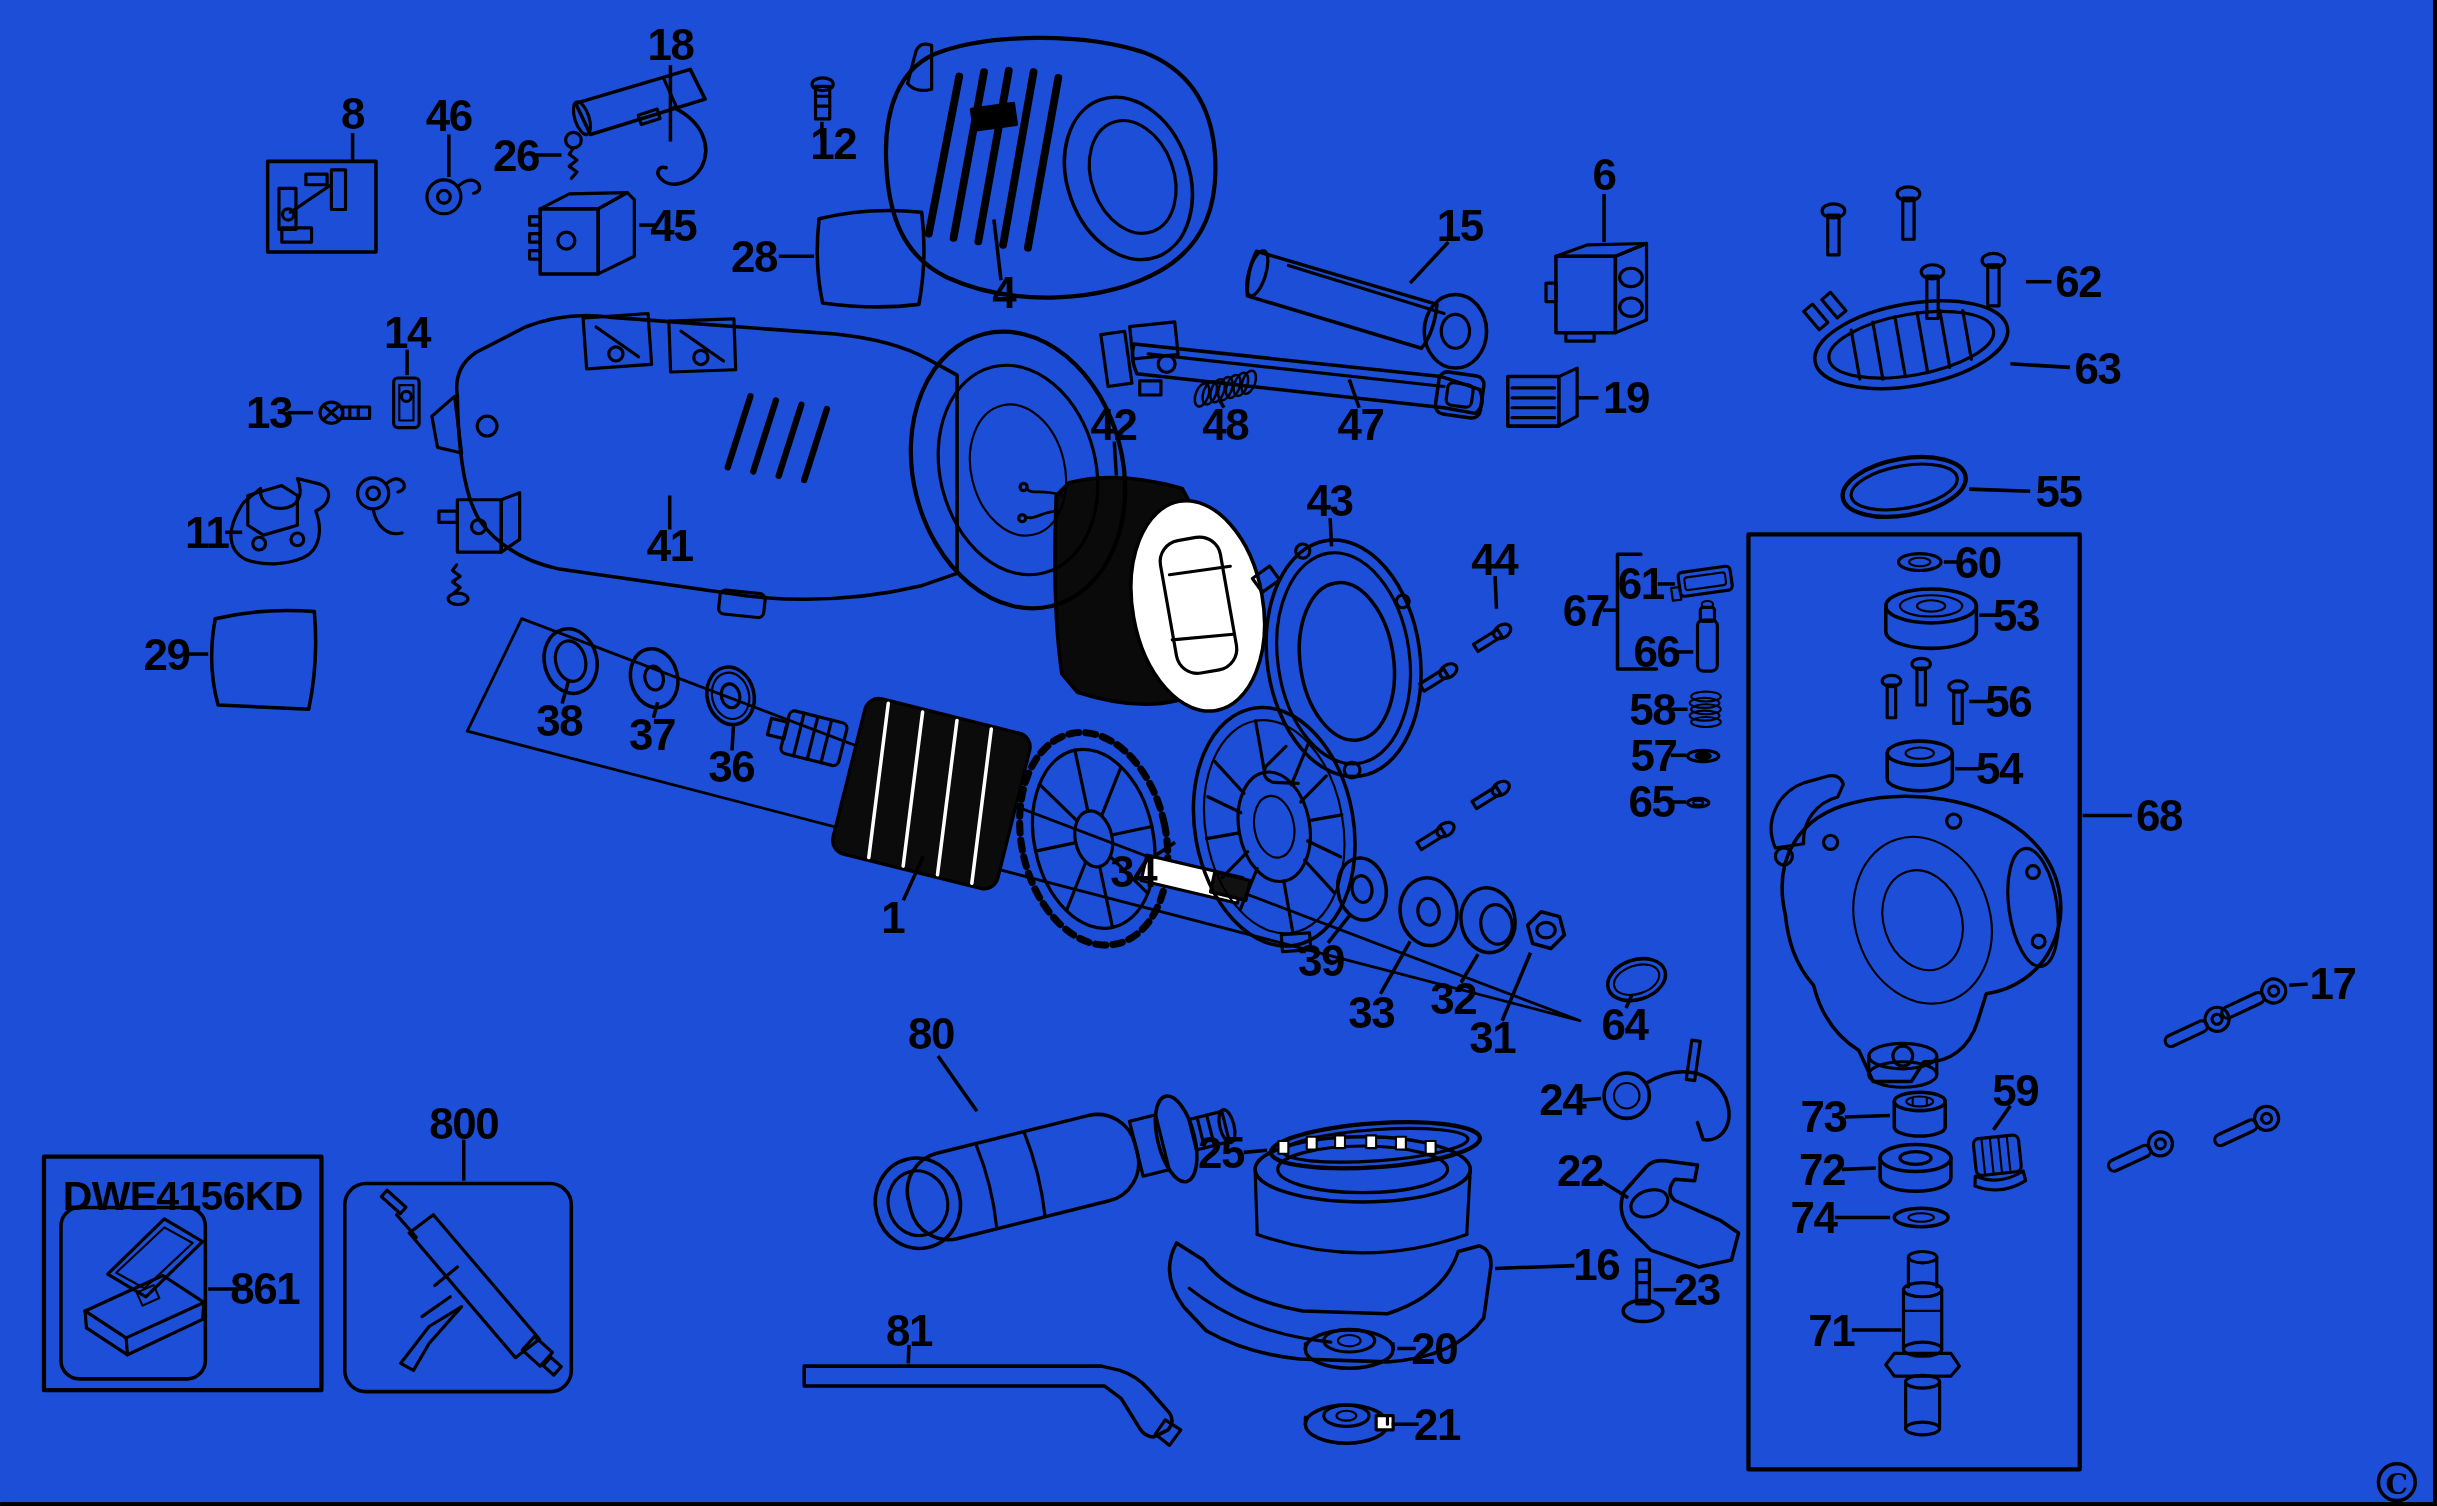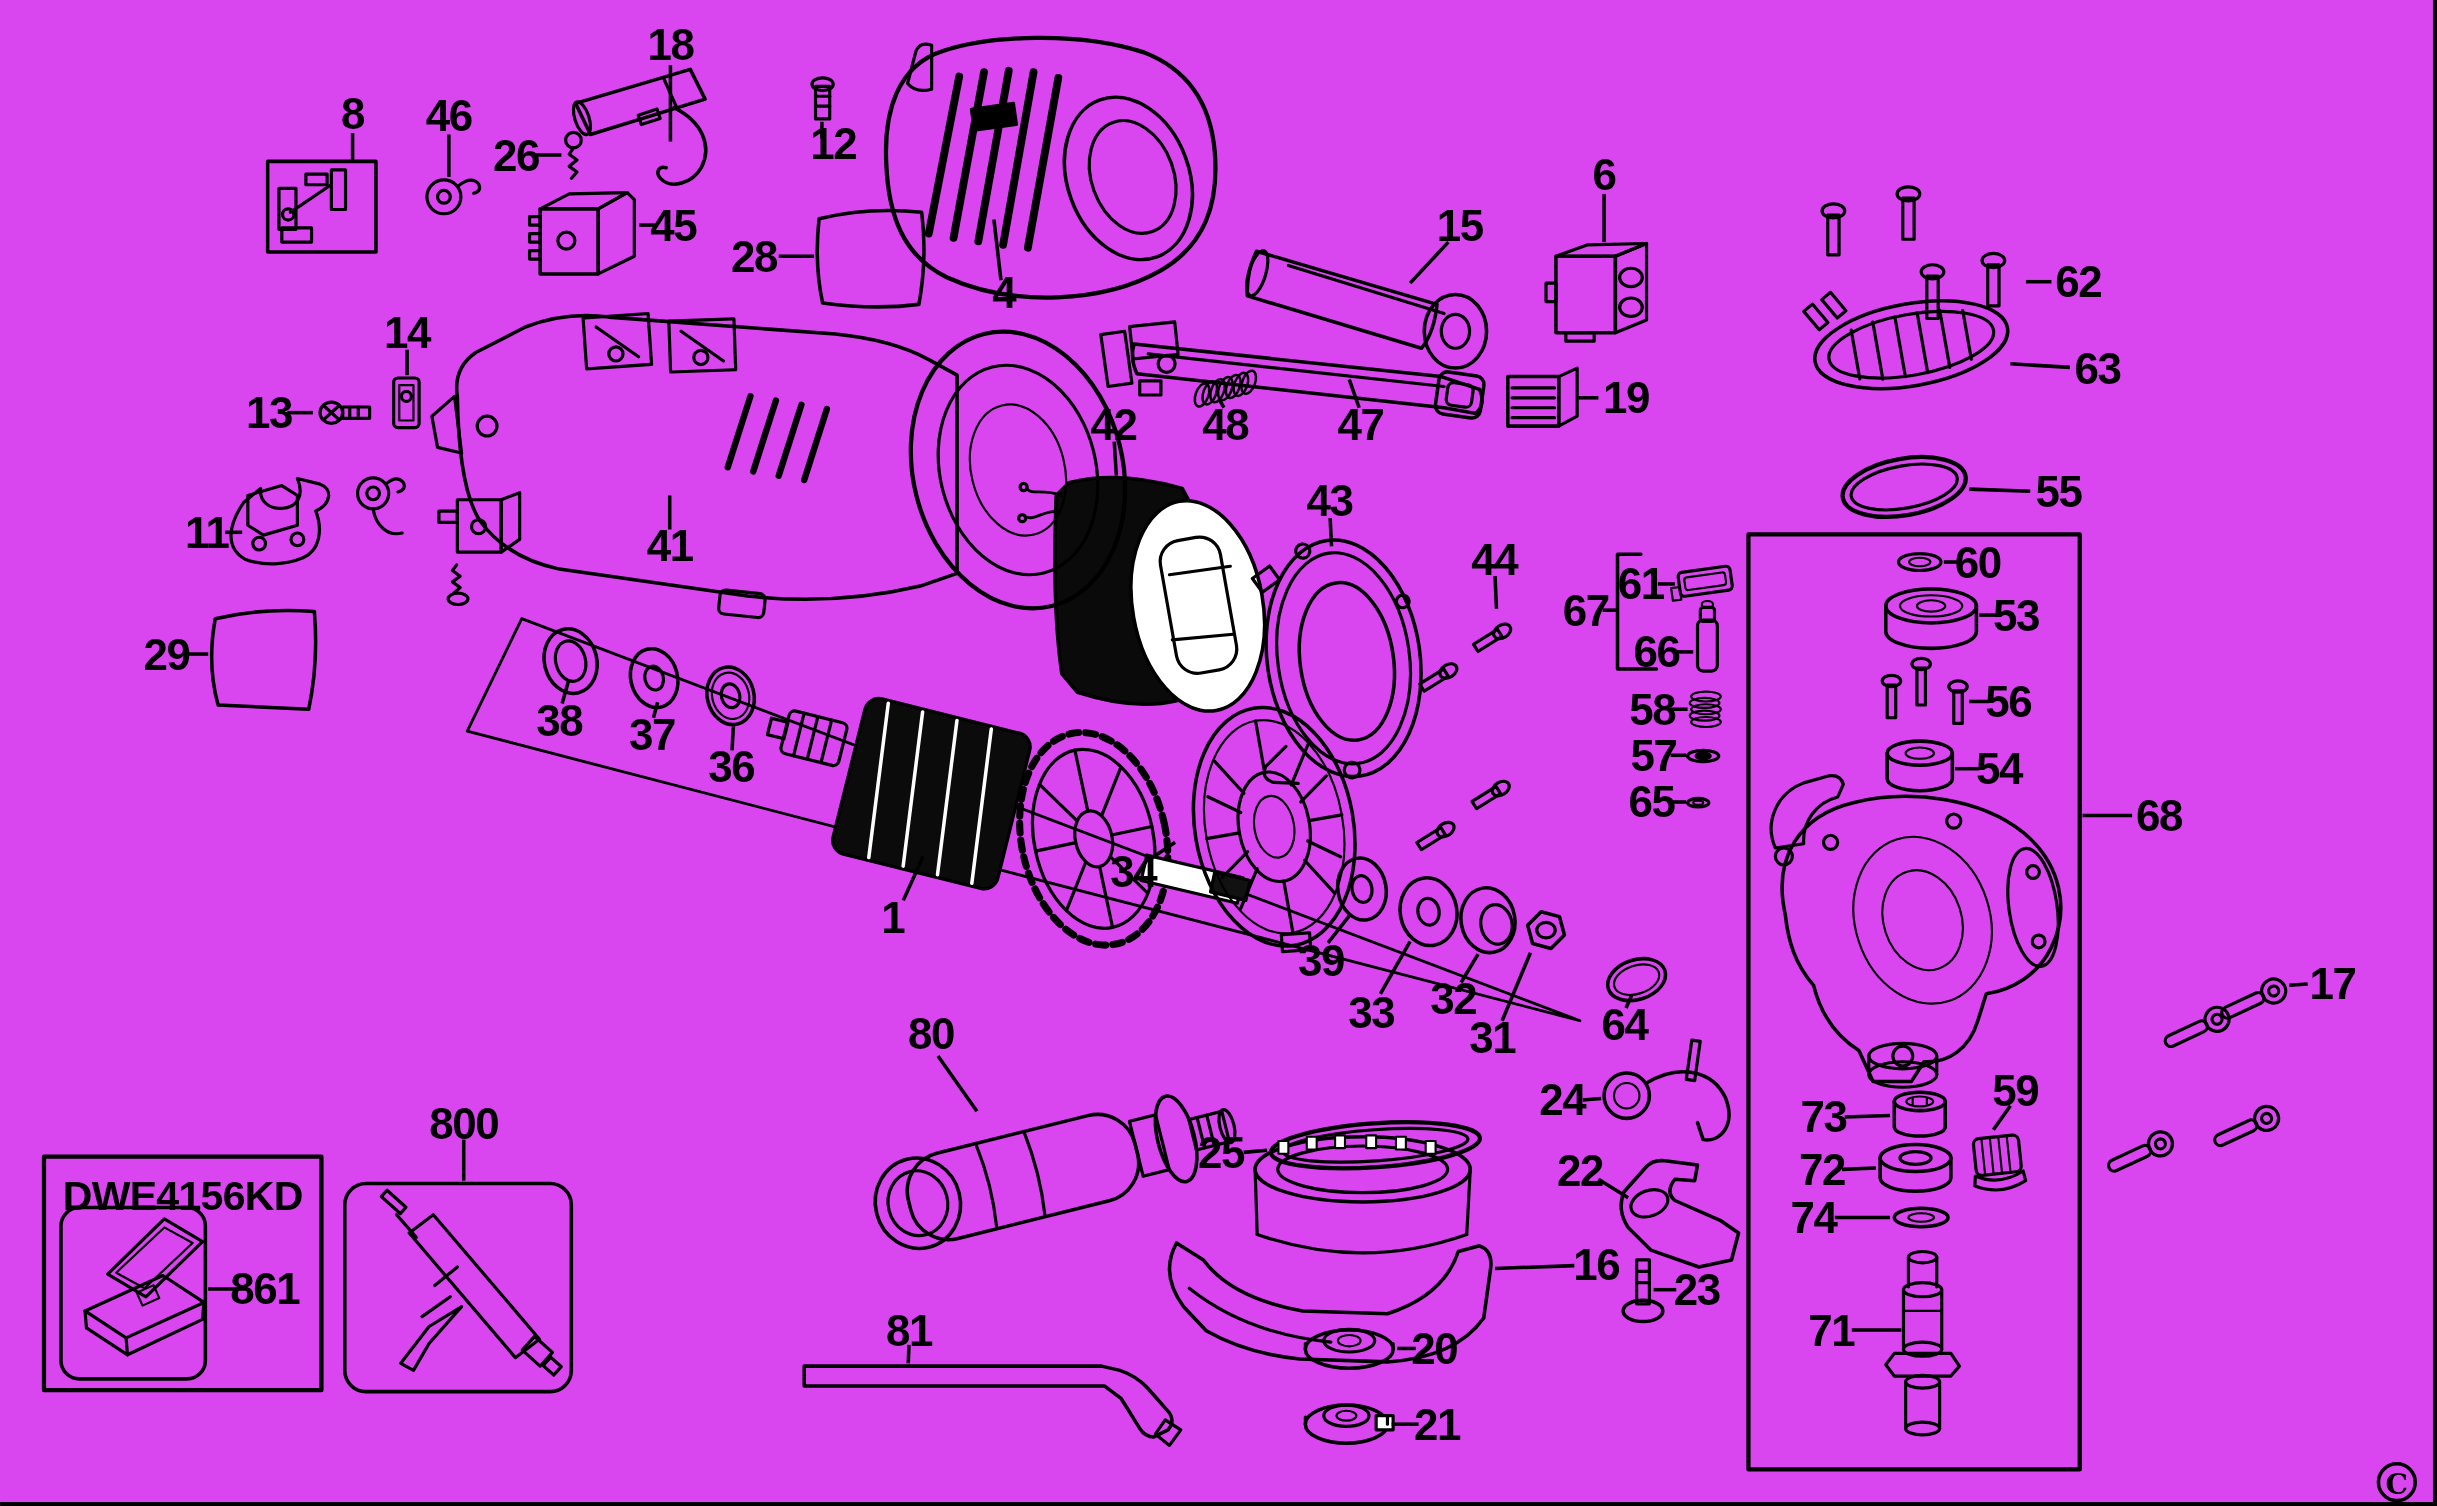--- a/index.html
+++ b/index.html
@@ -1,16 +1,16 @@
 <!DOCTYPE html>
 <html style="font-size:11.3px"><head>
 <meta charset="utf-8">
 <style>
   html,body{margin:0;padding:0;background:#ffffff;}
-  .stage{position:relative;width:2438px;height:1507px;background:#d946ef;overflow:hidden;}
+  .stage{position:relative;width:2438px;height:1507px;background:#1d4ed8;overflow:hidden;}
   svg{display:block;width:2438px;height:1507px;}
   .ink{stroke:#000;fill:none;stroke-linecap:round;stroke-linejoin:round;}
   .lbl{font-family:"Liberation Sans",sans-serif;font-weight:700;font-size:62px;letter-spacing:-2px;
        fill:#000;text-anchor:middle;dominant-baseline:central;stroke:none;}
   .model{font-family:"Liberation Sans",sans-serif;font-weight:700;font-size:58px;letter-spacing:-1px;
        fill:#000;text-anchor:middle;dominant-baseline:central;stroke:none;}
   .cpy{font-family:"DejaVu Serif",serif;font-weight:700;font-size:40px;fill:#000;
        text-anchor:middle;dominant-baseline:central;stroke:none;}
   .leader{stroke:#000;stroke-width:5;fill:none;stroke-linecap:butt;}
 </style>

